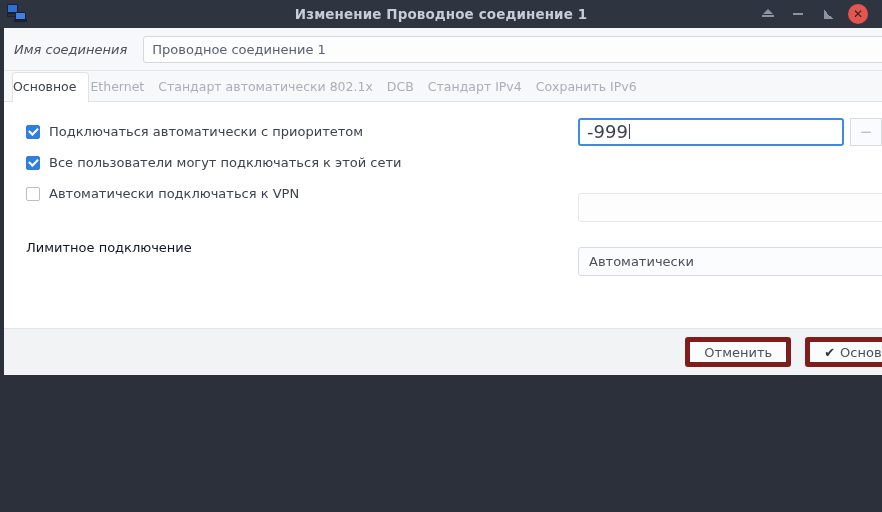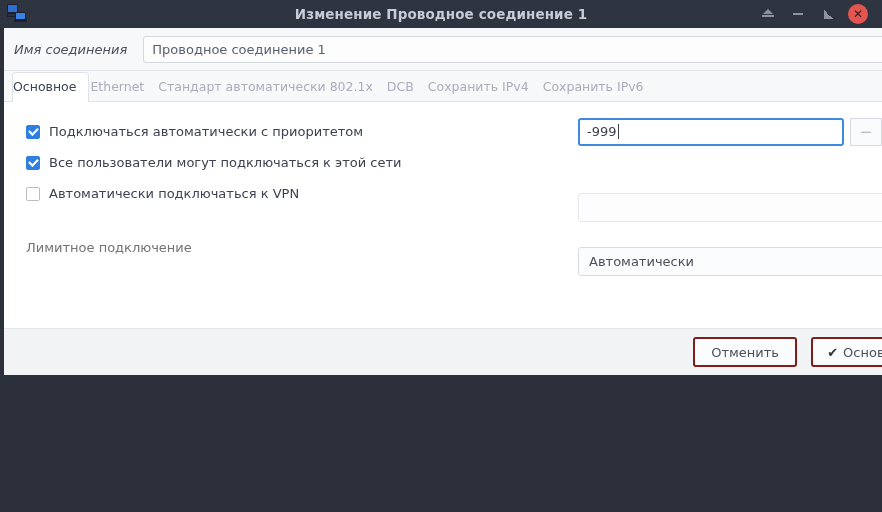--- a/index.html
+++ b/index.html
@@ -197,32 +197,32 @@
     border-bottom: 2px solid #fff;
     transform: rotate(-45deg) translate(1px, -1px);
   }
   .cbox-label {
     font-size: 13px;
     color: #3c4250;
     white-space: nowrap;
   }
   .plain-label {
     font-size: 13px;
-    color: #737373;
+    color: #0f172a;
     white-space: nowrap;
   }
   
   .spin-wrap { display: flex; align-items: center; width: 100%; }
   .spin-input {
     width: 266px;
     height: 28px;
     border: 2px solid #3f8ae0;
     border-radius: 3px;
     background: #ffffff;
-    font-size: 13px;
+    font-size: 18px;
     color: #3c4250;
     padding: 0 7px;
     display: flex;
     align-items: center;
     position: relative;
   }
   .spin-caret {
     display: inline-block;
     width: 1px; height: 15px;
     background: #3c4250;
@@ -269,21 +269,21 @@
     display: flex;
     align-items: center;
     justify-content: flex-end;
     padding-right: 17px;
     gap: 14px;
     flex: 0 0 47px;
   }
   .btn {
     min-width: 104px;
     height: 30px;
-    border: 2px solid #7f1d1d;
+    border: 5px solid #7f1d1d;
     border-radius: 3px;
     background: #fbfcfd;
     font-size: 13px;
     color: #4a4f5c;
     display: flex; align-items: center; justify-content: center;
     gap: 5px;
     padding: 0 14px;
   }
   .btn .chk-glyph { font-size: 13px; color: #2d3240; }
 </style>
@@ -323,21 +323,21 @@
       <div class="name-row">
         <div class="name-label">Имя соединения</div>
         <input class="name-input" type="text" value="Проводное соединение 1" style="">
       </div>
 
       <div class="tabstrip">
         <div class="tab active">Основное</div>
         <div class="tab">Ethernet</div>
         <div class="tab">Стандарт автоматически 802.1x</div>
         <div class="tab">DCB</div>
-        <div class="tab">Сохранить IPv4</div>
+        <div class="tab">Стандарт IPv4</div>
         <div class="tab">Сохранить IPv6</div>
       </div>
 
       <div class="panel">
 
         <div class="form-row cbox-row">
           <div class="left-col">
             <span class="checkbox checked"></span>
             <span class="cbox-label">Подключаться автоматически с приоритетом</span>
           </div>

